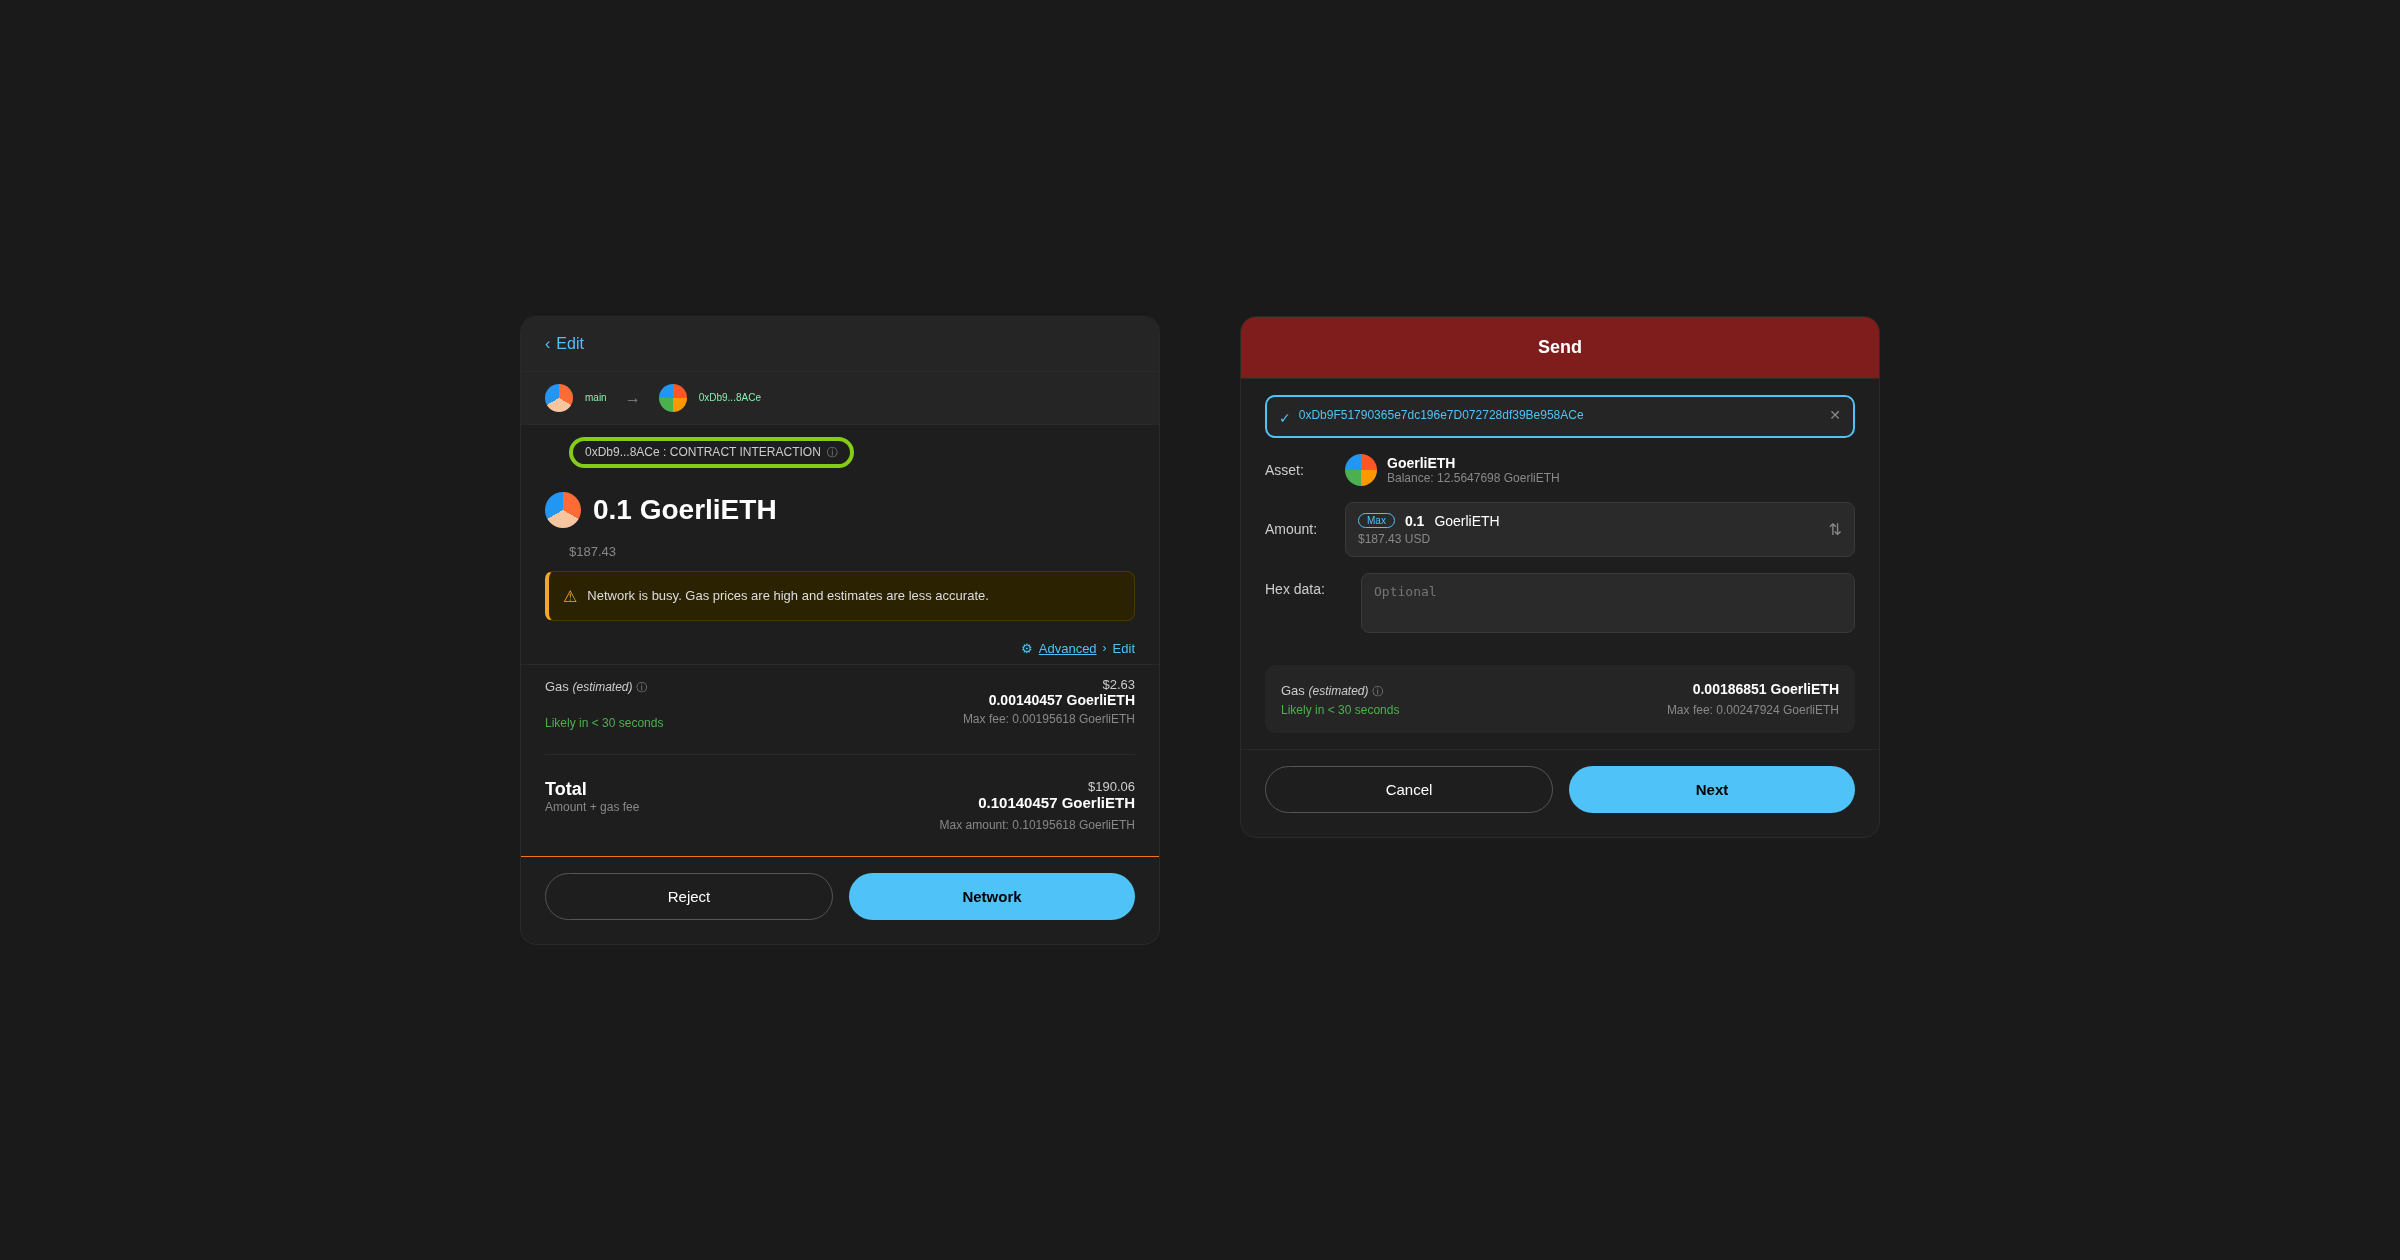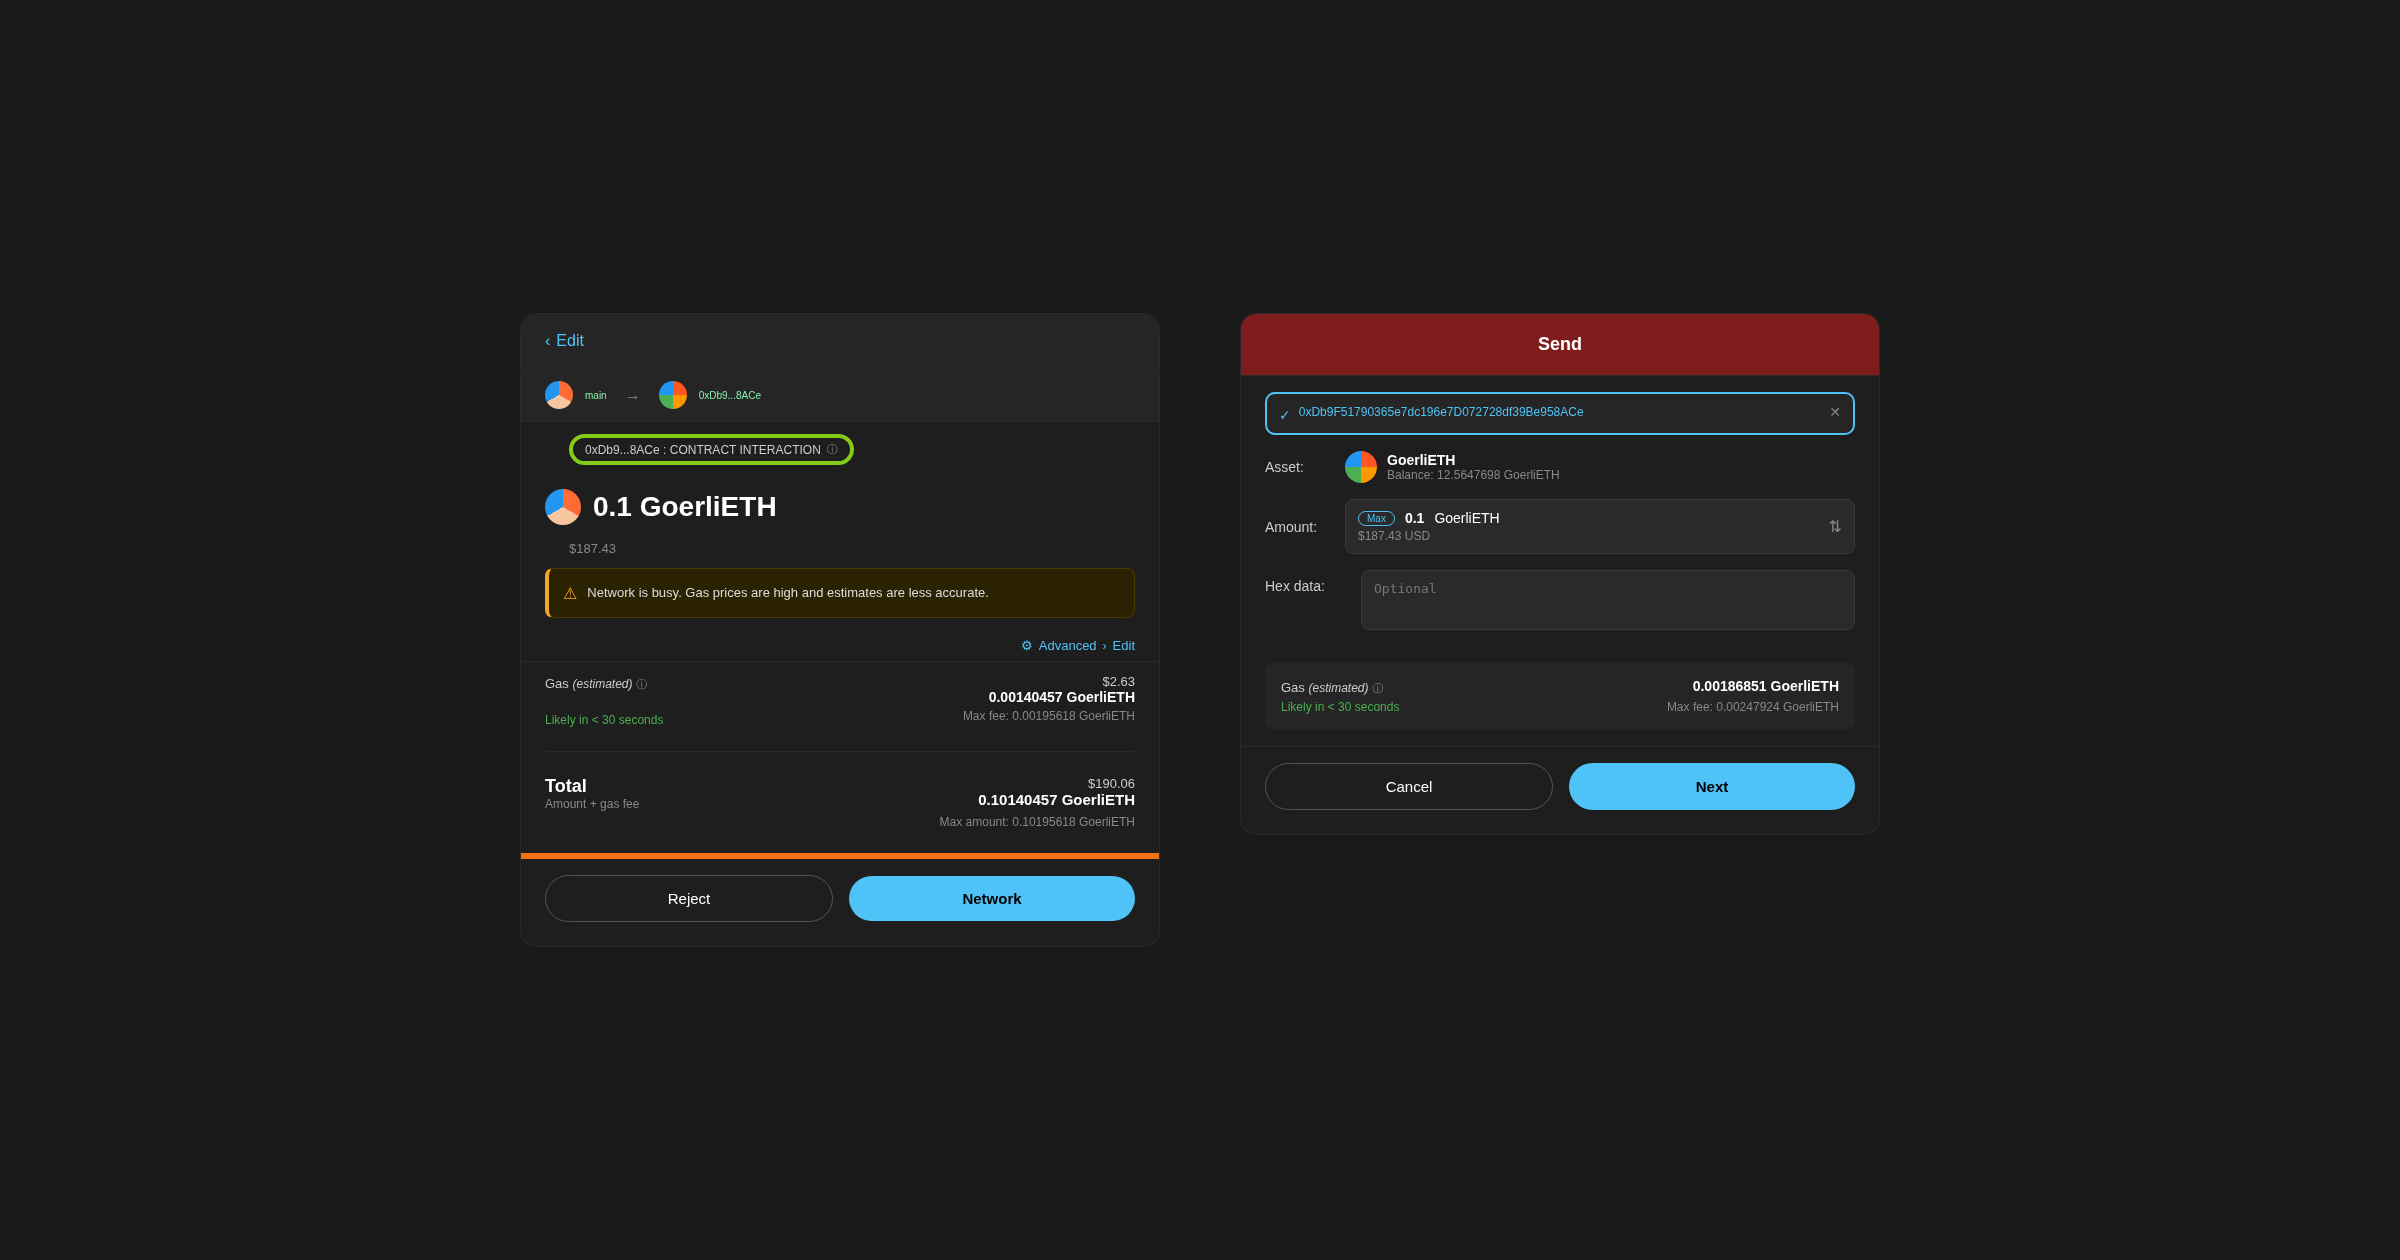--- a/index.html
+++ b/index.html
@@ -148,20 +148,21 @@
       gap: 6px;
     }
     .gear-icon {
       color: #4fc3f7;
       font-size: 13px;
     }
     .advanced-link {
       color: #4fc3f7;
       font-size: 13px;
       cursor: pointer;
+      text-decoration: underline;
     }
     .chevron-right {
       color: #4fc3f7;
       font-size: 12px;
     }
     .edit-link {
       color: #4fc3f7;
       font-size: 13px;
       cursor: pointer;
     }
@@ -245,22 +246,21 @@
       margin-top: 4px;
     }
     .max-amount-text {
       color: #888;
       font-size: 12px;
     }
     .buttons-row {
       display: flex;
       gap: 16px;
       padding: 16px 24px 24px;
-      border-top: 6px solid #f97316;
-      align-items: center;
+      border-top: 1px solid #f97316;
     }
     .btn-reject {
       flex: 1;
       background: transparent;
       border: 1px solid #555;
       border-radius: 50px;
       color: #fff;
       font-size: 15px;
       font-weight: 500;
       padding: 14px;

